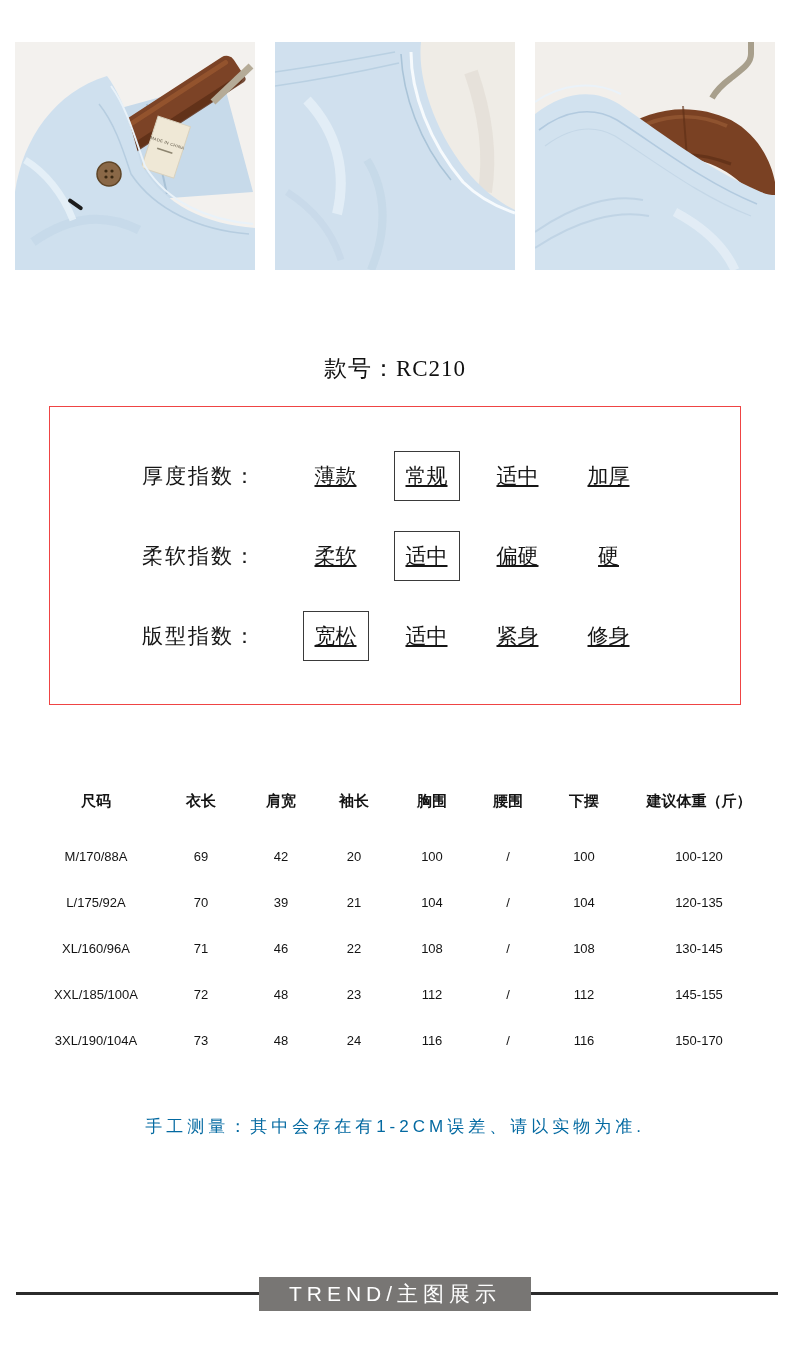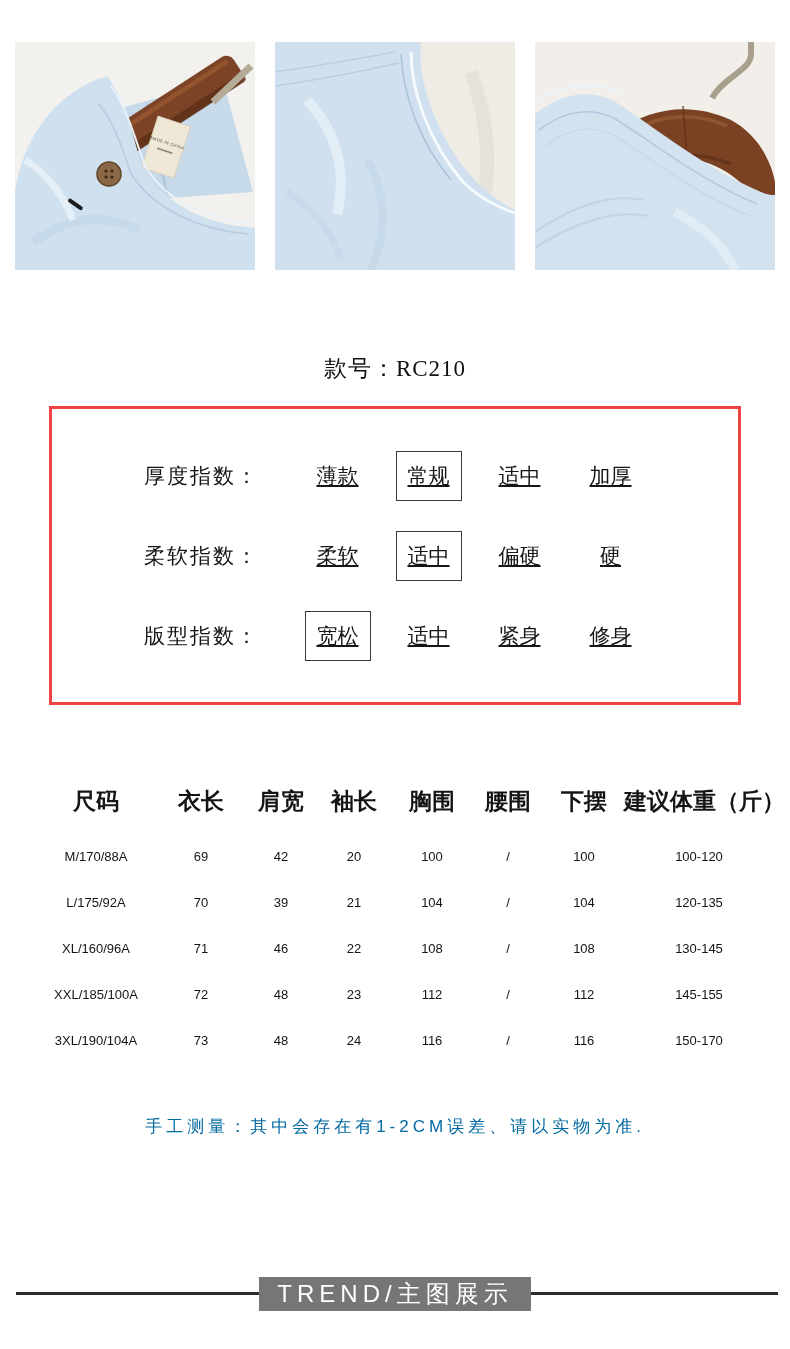--- a/index.html
+++ b/index.html
@@ -9,46 +9,46 @@
   
   .photos{display:flex;justify-content:center;gap:20px;padding-top:42px;}
   .photo{margin:0;width:240px;height:228px;overflow:hidden;background:#f3f1ee;}
   .photo svg{display:block;width:240px;height:228px;}
 
   
   .title{margin:84px 0 0 0;text-align:center;font-family:"Liberation Serif","DejaVu Serif",serif;
          font-weight:400;font-size:23px;line-height:30px;letter-spacing:1px;color:#111;}
 
   
-  .index-box{width:692px;height:299px;margin:22px auto 0 auto;border:3px solid #ef4444;
+  .index-box{width:692px;height:299px;margin:22px auto 0 auto;border:1px solid #ef4444;
              box-sizing:border-box;display:flex;flex-direction:column;justify-content:center;
              font-family:"Liberation Serif","DejaVu Serif",serif;font-size:21px;color:#161616;}
   .idx-row{display:flex;align-items:center;height:48px;margin:16px 0;padding-left:92px;}
   .idx-label{width:122px;letter-spacing:2px;white-space:nowrap;}
   .opts{display:flex;margin-left:26px;}
   .opt{width:91px;text-align:center;}
   .opt-inner{display:inline-block;min-width:44px;padding:10px 10px;border:1px solid transparent;white-space:nowrap;text-decoration:underline;}
   .opt-inner.selected{border-color:#3a3a3a;}
 
   
   .size-table{margin:76px 0 0 36px;width:738px;}
   .trow{display:grid;grid-template-columns:120px 90px 70px 76px 80px 72px 80px 150px;
         align-items:center;height:46px;text-align:center;font-size:13px;}
-  .trow.thead{height:40px;margin-bottom:12px;font-weight:700;font-size:23px;}
+  .trow.thead{height:40px;margin-bottom:12px;font-weight:700;font-size:15px;}
   .tcell{white-space:nowrap;}
 
   
   .note{margin:52px 0 0 0;text-align:center;font-size:17px;letter-spacing:4px;color:#0369a1;}
 
   
   .banner{position:relative;margin-top:139px;height:34px;}
   .banner-line{position:absolute;left:16px;right:12px;top:50%;margin-top:-2px;height:3px;background:#2b2b2b;}
   .banner-box{position:relative;width:272px;height:34px;margin:0 auto;background:#787674;
               display:flex;align-items:center;justify-content:center;}
-  .banner-box span{color:#ffffff;font-size:24px;letter-spacing:5px;white-space:nowrap;}
+  .banner-box span{color:#ffffff;font-size:21px;letter-spacing:5px;white-space:nowrap;}
 </style>
 </head>
 <body>
 
 <div class="page">
 
   <div class="photos">
 
     <figure class="photo">
       <svg viewBox="0 0 240 228">

